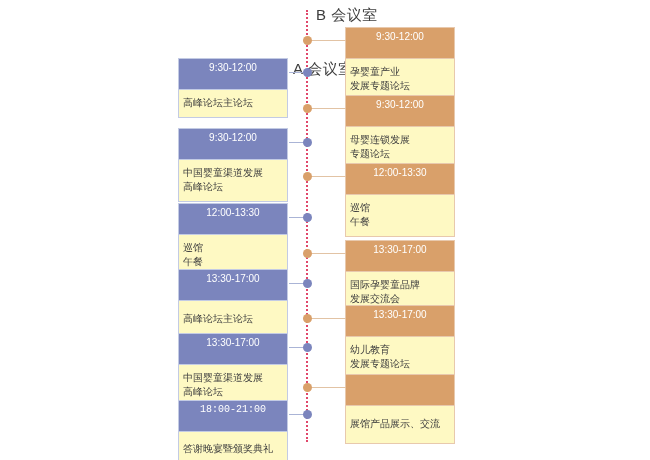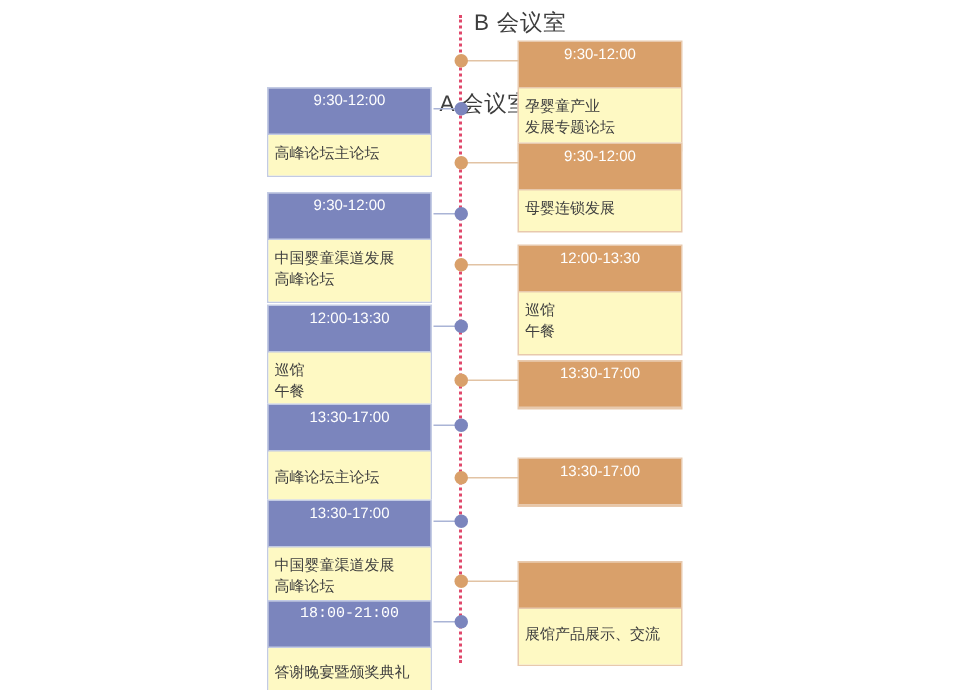--- a/index.html
+++ b/index.html
@@ -165,43 +165,52 @@
       <span>发展专题论坛</span>
     </div>
   </div>
   <div class="connector orange" style="left:311px; top:40px; width:35px;"></div>
   <div class="dot orange" style="left:303px; top:36px;"></div>
 
   <div class="card orange" style="left:345px; top:95px;">
     <div class="card-head">9:30-12:00</div>
     <div class="card-body">
       <span>母婴连锁发展</span>
+      <span>专题论坛</span>
     </div>
   </div>
   <div class="connector orange" style="left:311px; top:108px; width:35px;"></div>
   <div class="dot orange" style="left:303px; top:104px;"></div>
 
   <div class="card orange" style="left:345px; top:163px;">
     <div class="card-head">12:00-13:30</div>
     <div class="card-body">
       <span>巡馆</span>
       <span>午餐</span>
     </div>
   </div>
   <div class="connector orange" style="left:311px; top:176px; width:35px;"></div>
   <div class="dot orange" style="left:303px; top:172px;"></div>
 
   <div class="card orange" style="left:345px; top:240px;">
     <div class="card-head">13:30-17:00</div>
+    <div class="card-body">
+      <span>国际孕婴童品牌</span>
+      <span>发展交流会</span>
+    </div>
   </div>
   <div class="connector orange" style="left:311px; top:253px; width:35px;"></div>
   <div class="dot orange" style="left:303px; top:249px;"></div>
 
   <div class="card orange" style="left:345px; top:305px;">
     <div class="card-head">13:30-17:00</div>
+    <div class="card-body">
+      <span>幼儿教育</span>
+      <span>发展专题论坛</span>
+    </div>
   </div>
   <div class="connector orange" style="left:311px; top:318px; width:35px;"></div>
   <div class="dot orange" style="left:303px; top:314px;"></div>
 
   <div class="card orange" style="left:345px; top:374px;">
     <div class="card-head"></div>
     <div class="card-body" style="padding:11px 4px 12px 4px;">
       <span>展馆产品展示、交流</span>
     </div>
   </div>

